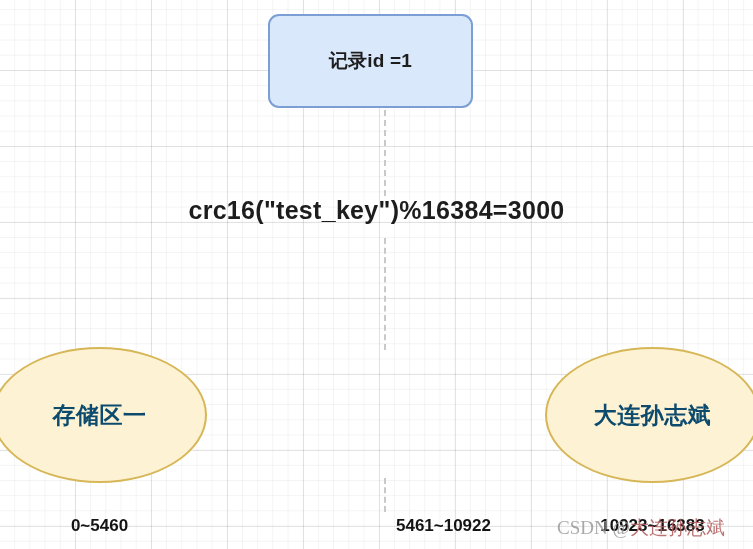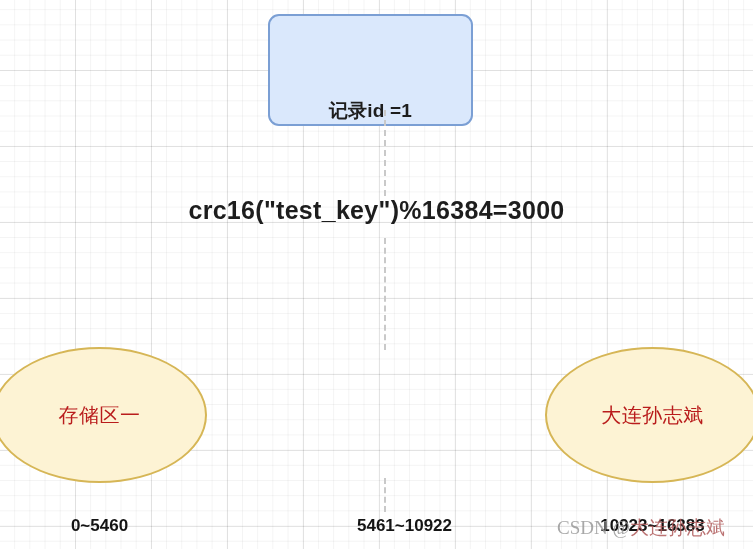--- a/index.html
+++ b/index.html
@@ -32,27 +32,27 @@
       76px 76px;
     background-position: -1px -6px, -1px -6px, -1px -6px, -1px -6px;
   }
 
   
   .record-box {
     position: absolute;
     left: 268px;
     top: 14px;
     width: 205px;
-    height: 112px;
+    height: 94px;
     background: #dae8fc;
     border: 2px solid #7b9fd4;
     border-radius: 11px;
     box-sizing: border-box;
     display: flex;
-    align-items: flex-end;
+    align-items: center;
     justify-content: center;
   }
   .record-box-label {
     font-size: 19px;
     font-weight: bold;
     color: #1d1d1d;
     letter-spacing: 0.2px;
     white-space: nowrap;
   }
 
@@ -92,40 +92,40 @@
     border-radius: 50%;
     box-sizing: border-box;
     display: flex;
     align-items: center;
     justify-content: center;
   }
   .zone-1 { left: -8px; }
   .zone-2 { left: 282px; }
   .zone-3 { left: 545px; }
   .zone-label {
-    font-size: 20px;
-    font-weight: normal;
-    color: #b91c1c;
+    font-size: 23px;
+    font-weight: bold;
+    color: #0c4a6e;
     letter-spacing: 0.5px;
     white-space: nowrap;
   }
 
   
   .range {
     position: absolute;
     top: 516px;
     width: 215px;
     text-align: center;
     font-size: 17px;
     font-weight: bold;
     color: #141414;
     white-space: nowrap;
   }
   .range-1 { left: -8px; }
-  .range-2 { left: 297px; }
+  .range-2 { left: 276px; text-align: right; }
   .range-3 { left: 545px; }
 
   
   .watermark {
     position: absolute;
     left: 557px;
     top: 515px;
     font-size: 19px;
     color: #9a9a9a;
     white-space: nowrap;

